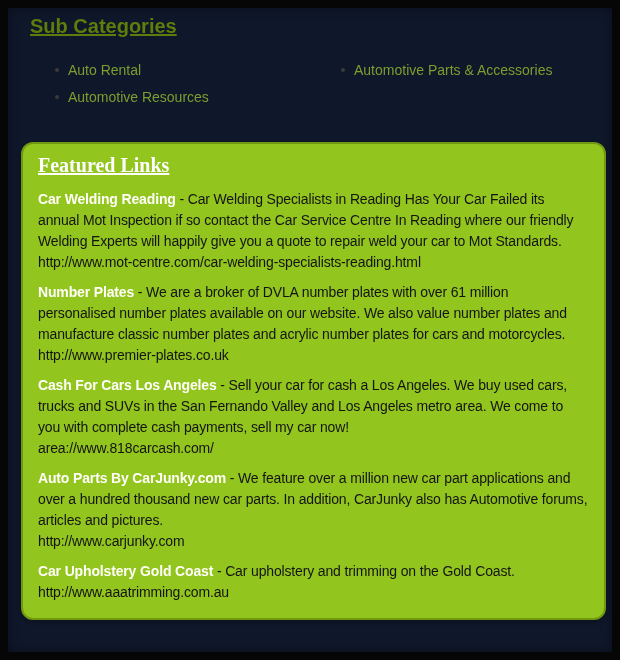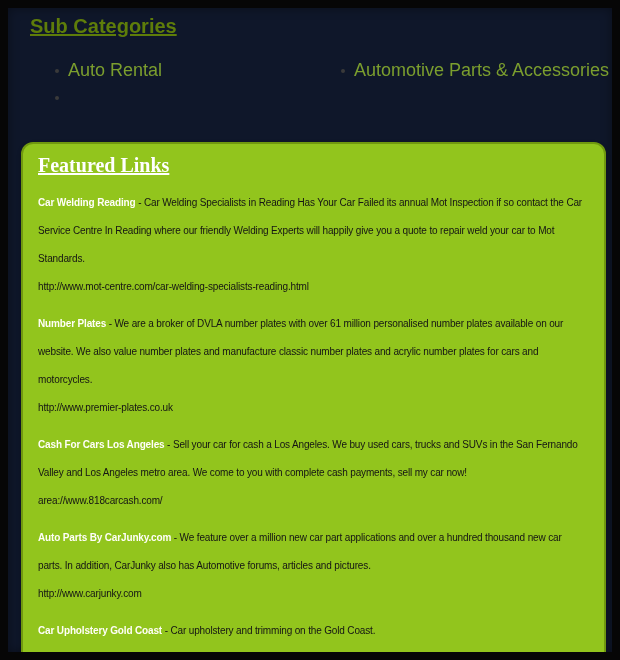--- a/index.html
+++ b/index.html
@@ -23,21 +23,21 @@
     color: #5e7d0a;
     text-decoration: underline;
   }
   .subcat-grid {
     display: grid;
     grid-template-columns: 286px 1fr;
     margin: 25px 0 0 47px;
   }
   .subcat-item {
     margin-bottom: 12px;
-    font-size: 18px;
+    font-size: 14px;
     line-height: 15px;
     white-space: nowrap;
   }
   .bullet {
     display: inline-block;
     width: 4px; height: 4px;
     border-radius: 50%;
     background: #3a3a3a;
     margin-right: 9px;
     vertical-align: 3px;
@@ -57,22 +57,22 @@
   }
   .panel-title {
     margin: 0 0 12px 0;
     font-size: 20px;
     font-weight: bold;
     color: #ffffff;
     text-decoration: underline;
     font-family: Liberation Serif, serif;
   }
   .entry {
-    font-size: 10px;
-    line-height: 28px;
+    font-size: 14px;
+    line-height: 21px;
     letter-spacing: -0.15px;
     color: #141414;
     margin-bottom: 9px;
   }
   .entry:last-child { margin-bottom: 0; }
   .entry-title {
     font-weight: bold;
     color: #fffef8;
     cursor: pointer;
   }
@@ -88,21 +88,21 @@
 <div class="frame">
 
   <h1 class="subcat-title">Sub Categories</h1>
 
   <div class="subcat-grid">
     <div class="subcat-col">
       <div class="subcat-item">
         <span class="bullet"></span><a class="subcat-link">Auto Rental</a>
       </div>
       <div class="subcat-item">
-        <span class="bullet"></span>
+        <span class="bullet"></span><a class="subcat-link">Automotive Resources</a>
       </div>
     </div>
     <div class="subcat-col">
       <div class="subcat-item">
         <span class="bullet"></span><a class="subcat-link">Automotive Parts &amp; Accessories</a>
       </div>
     </div>
   </div>
 
   <div class="panel">

